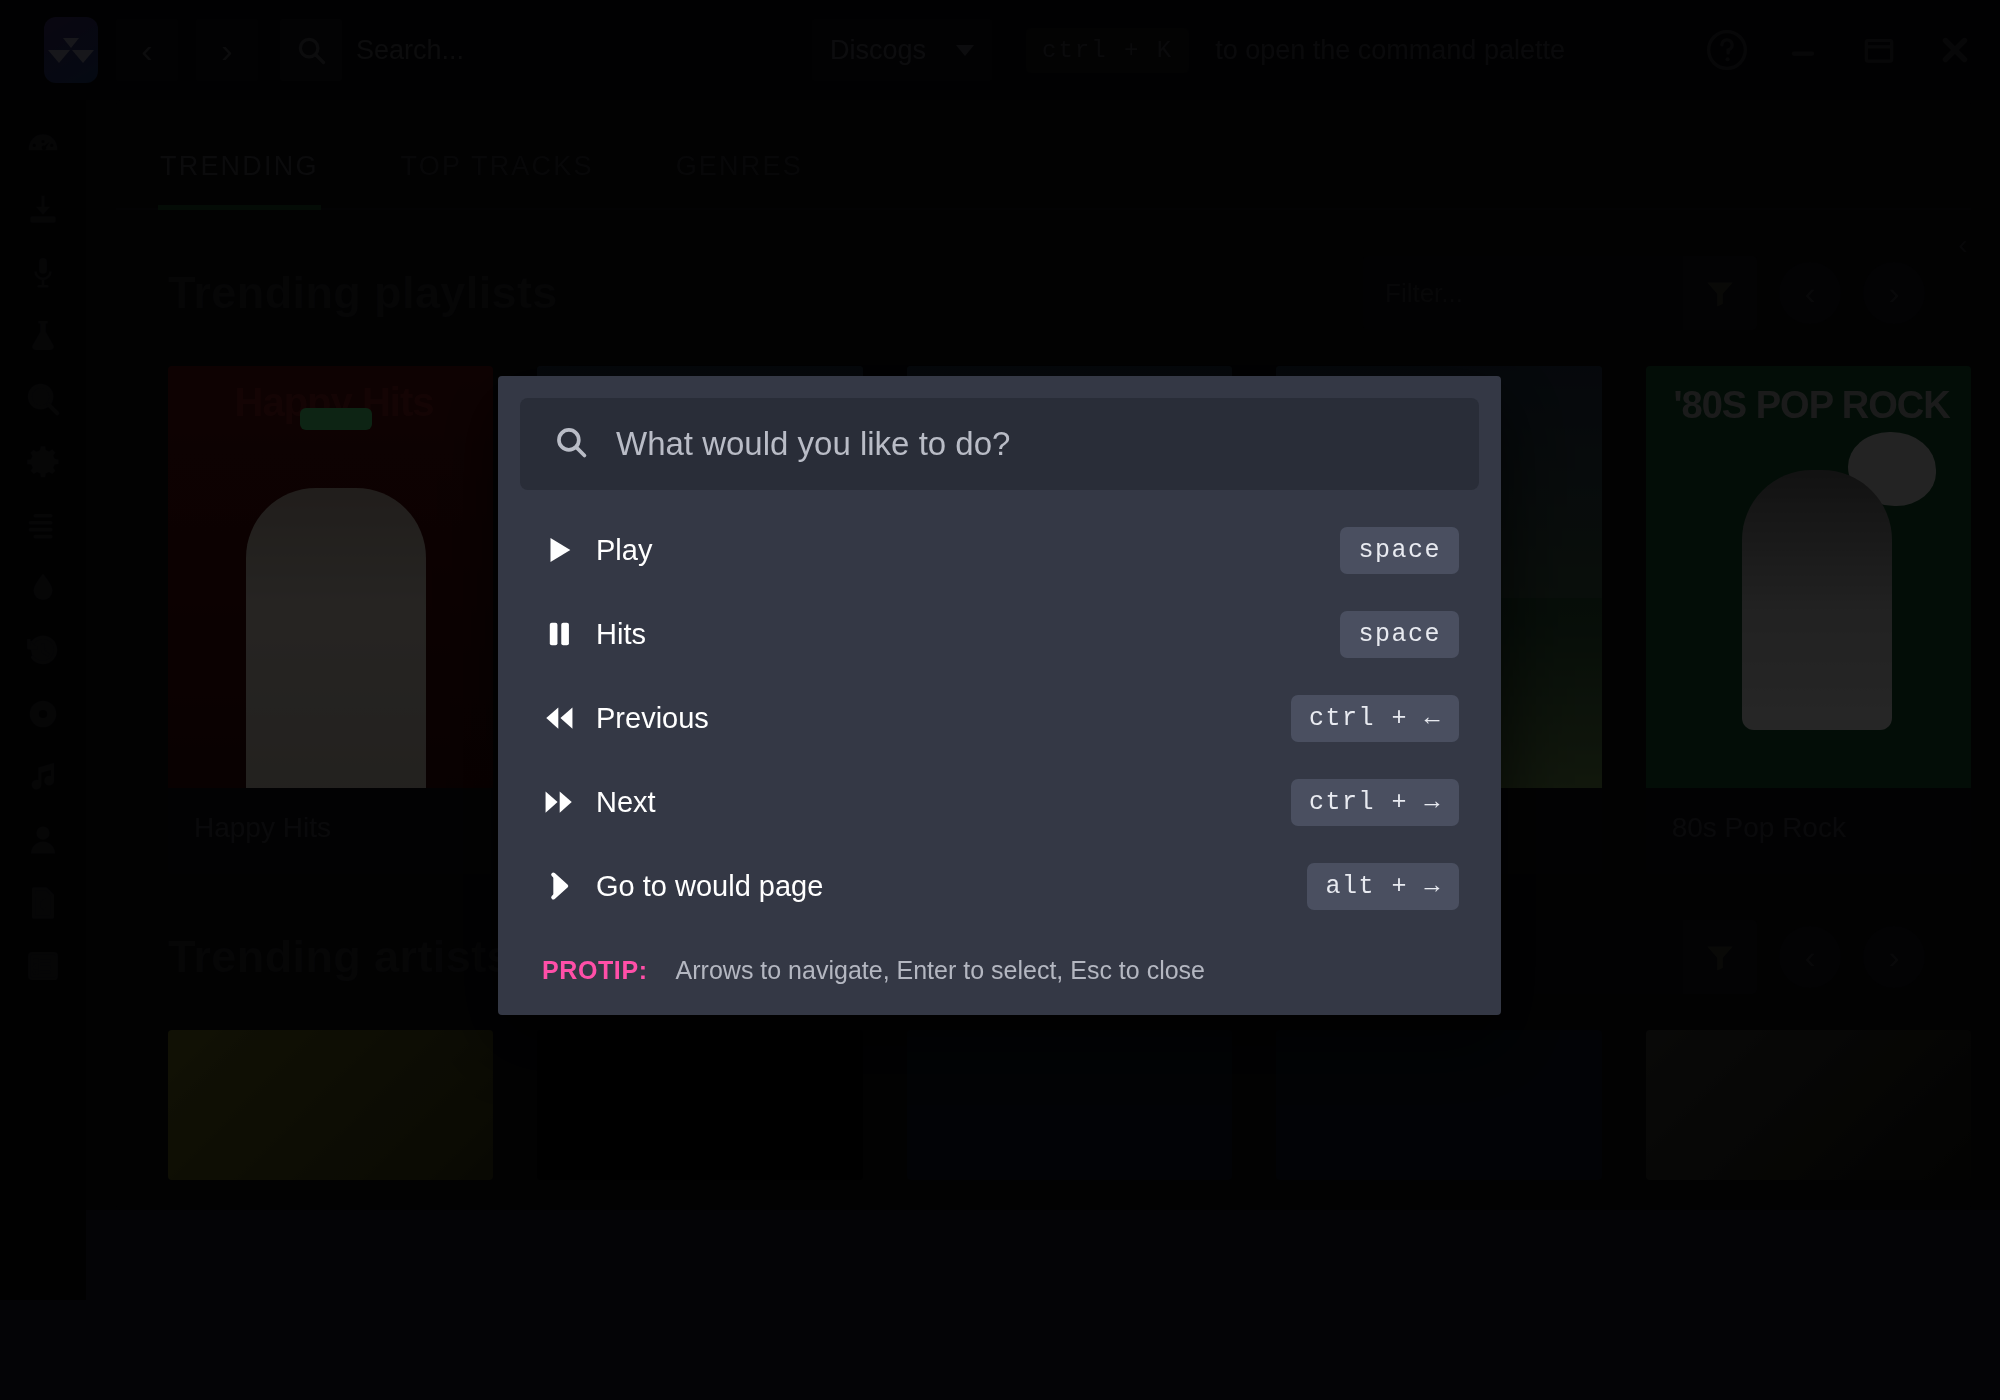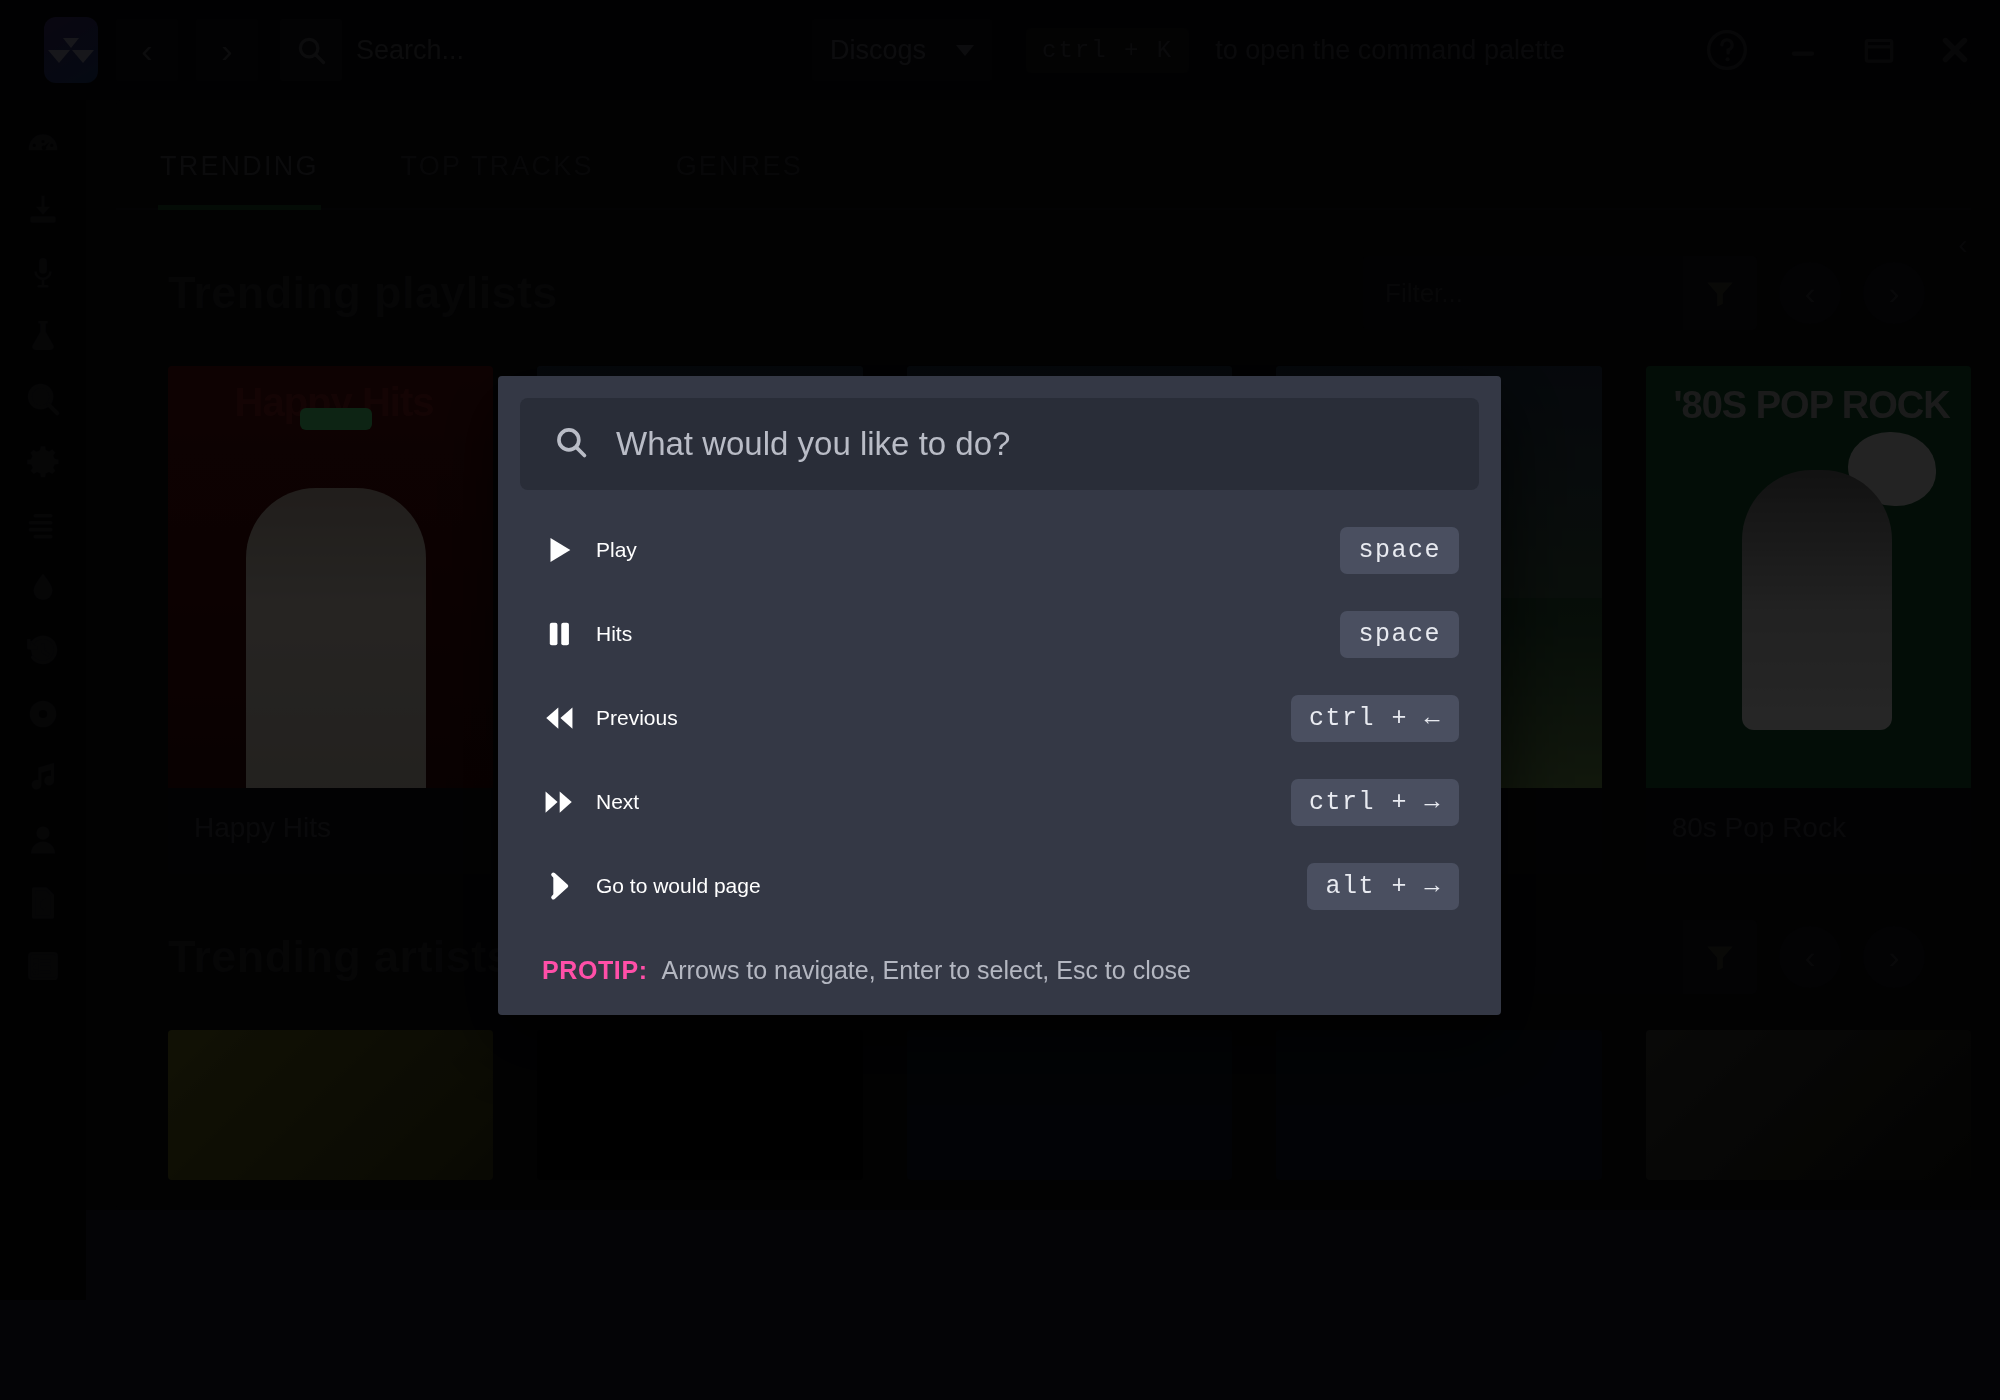--- a/index.html
+++ b/index.html
@@ -170,27 +170,27 @@
   }
   .pal-search .sicon{ margin-right:28px; }
   .pal-search .sicon svg{ width:34px;height:34px;stroke:#b9bcc6;fill:none;stroke-width:2.6;}
   .pal-ph{ color:#b9bcc6; font-size:33px; }
   .pal-list{ padding:18px 0 4px 0; }
   .pal-item{
     display:flex; align-items:center; height:84px; padding:0 20px 0 22px;
   }
   .pal-icon{ width:54px; display:flex; align-items:center; }
   .pal-icon svg{ fill:#ffffff; }
-  .pal-label{ color:#ffffff; font-size:21px; flex:1; }
+  .pal-label{ color:#ffffff; font-size:29px; flex:1; }
   .kbd{
     background:#4a4f60; border-radius:7px; color:#e8eaf0;
     font-family:"Liberation Mono", monospace; font-size:25px;
     padding:9px 18px; letter-spacing:1.5px; white-space:nowrap;
   }
-  .pal-foot{ display:flex; align-items:baseline; padding:24px 22px 8px 22px; }
+  .pal-foot{ display:flex; align-items:baseline; padding:24px 22px 8px 22px;gap:14px; }
   .protip{ color:#ff4fa8; font-weight:bold; font-size:25px; letter-spacing:0.6px; margin-right:14px; }
   .prot-text{ color:#b4b7c1; font-size:25px; }
 </style>
 </head>
 <body>
 
 <div id="app">
 
   <div class="dim">
 

